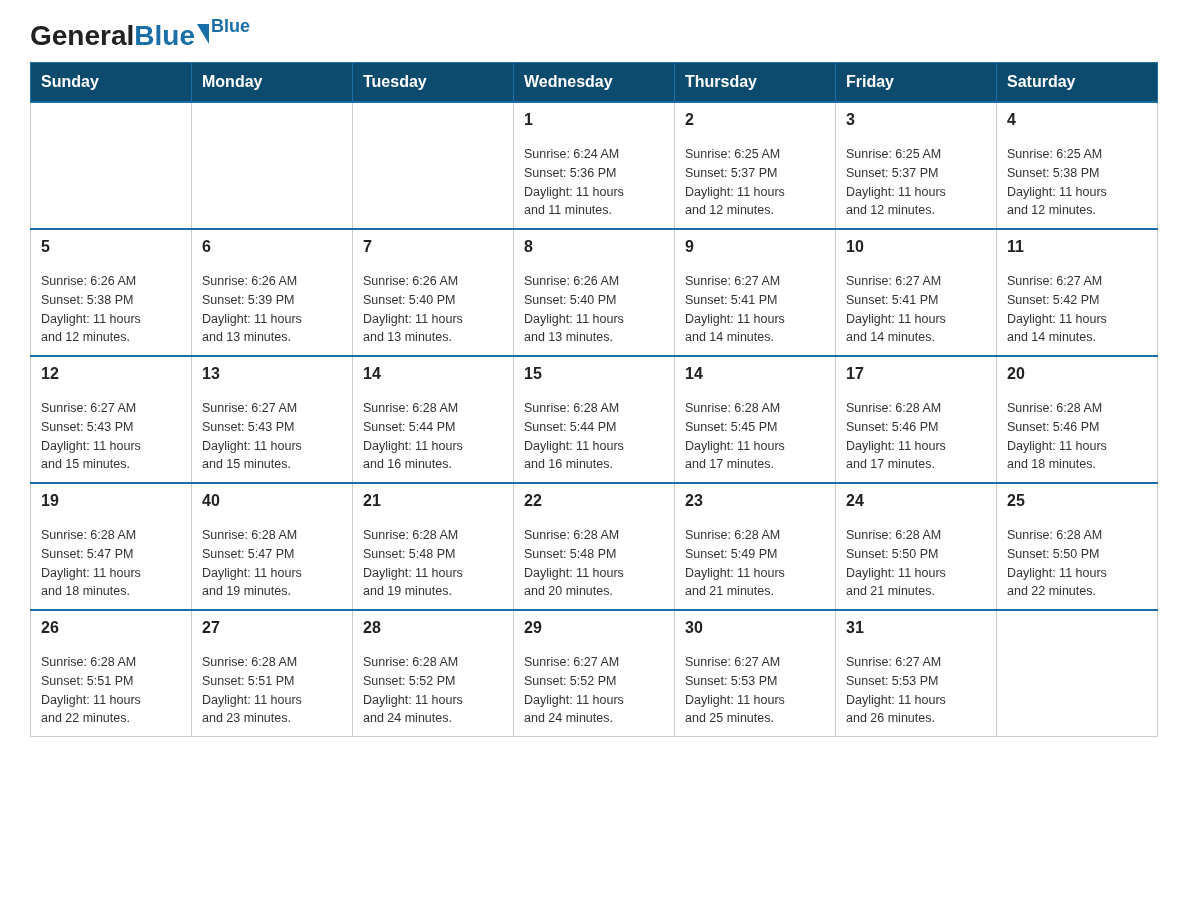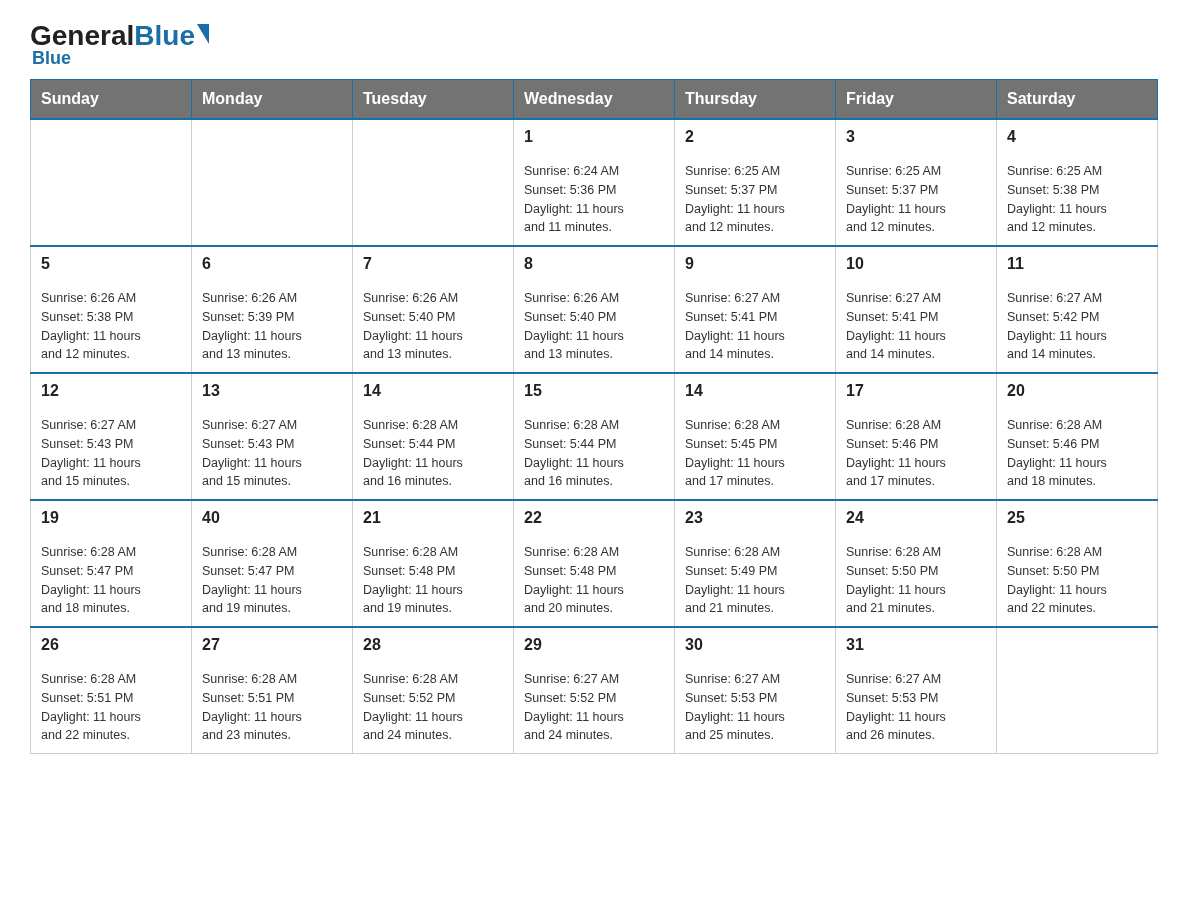--- a/index.html
+++ b/index.html
@@ -12,21 +12,21 @@
       padding: 20px 30px;
     }
     .header {
       display: flex;
       justify-content: space-between;
       align-items: flex-start;
       margin-bottom: 10px;
     }
     .logo {
       display: flex;
-      flex-direction: column;
+      flex-direction: row;
       align-items: flex-start;
     }
     .logo-text {
       display: flex;
       align-items: center;
     }
     .logo-general {
       font-size: 28px;
       font-weight: bold;
       color: #222;
@@ -69,21 +69,21 @@
       font-size: 20px;
       color: #444;
       margin-top: 4px;
     }
     .calendar {
       width: 100%;
       border-collapse: collapse;
       margin-top: 10px;
     }
     .calendar th {
-      background-color: #737373;
+      background-color: #0c4a6e;
       color: #fff;
       font-size: 16px;
       font-weight: bold;
       padding: 10px 10px;
       text-align: left;
       border: 1px solid #1a6fa8;
     }
     .calendar td {
       border: 1px solid #ccc;
       vertical-align: top;

